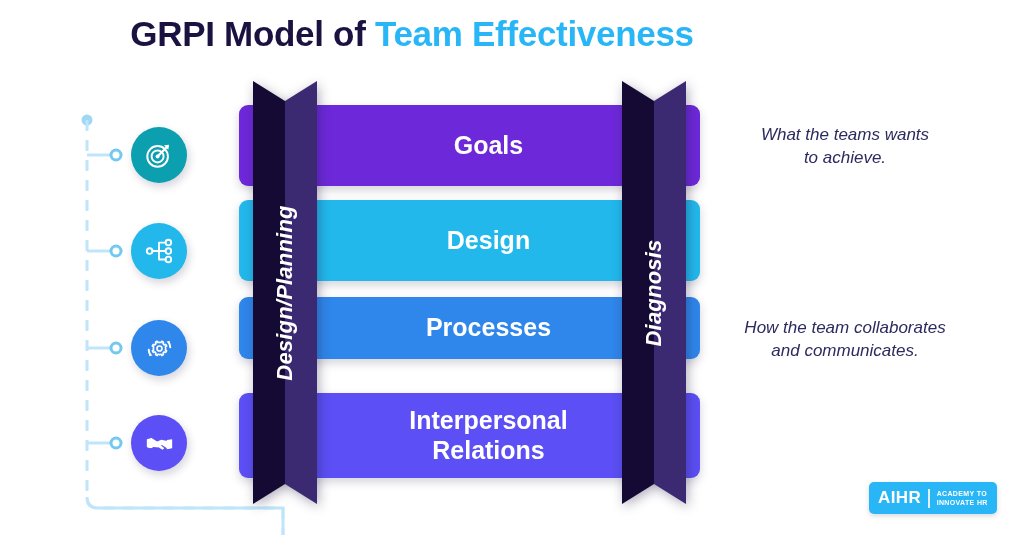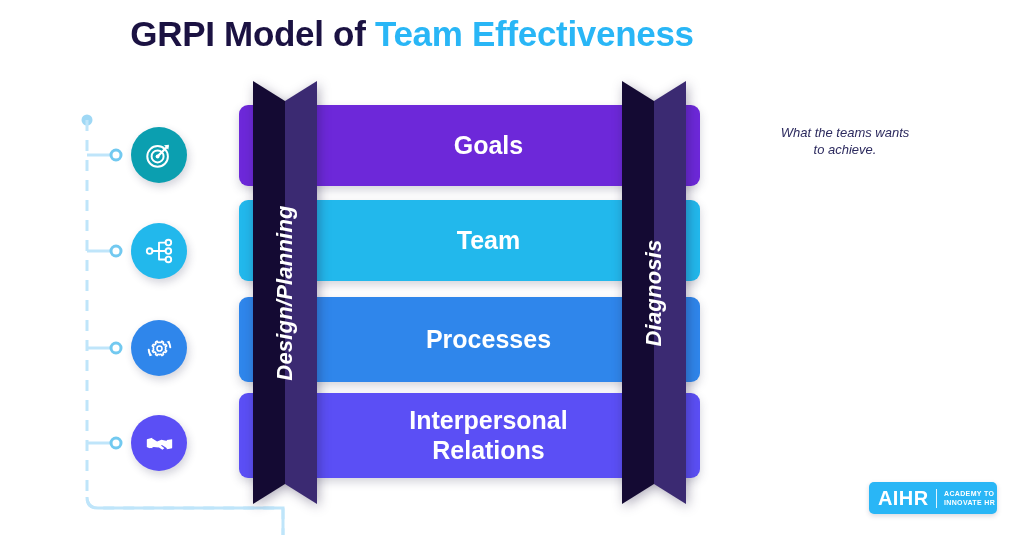--- a/index.html
+++ b/index.html
@@ -79,37 +79,37 @@
     z-index:3;
   }
 
   
   .desc{
     position:absolute;
     width:262px;left:714px;
     text-align:center;
     color:#2c2a5e;
     font-style:italic;
-    font-size:13px;
+    font-size:17px;
     line-height:1.33;
     white-space:pre-line;
   }
 
   
   .logo{
     position:absolute;
     left:869px;top:482px;
     width:128px;height:32px;
     background:#29b6f6;
     border-radius:5px;
     display:flex;align-items:center;
     box-shadow:0 2px 5px rgba(40,40,80,0.18);
   }
   .logo-mark{
-    color:#ffffff;font-weight:bold;font-size:20px;
+    color:#ffffff;font-weight:bold;font-size:17px;
     letter-spacing:0.4px;padding-left:9px;
   }
   .logo-div{
     width:1.5px;height:19px;background:#ffffff;
     opacity:.85;margin:0 7px;
   }
   .logo-sub{
     color:#ffffff;font-size:7px;font-weight:bold;
     line-height:1.35;letter-spacing:0.35px;
     white-space:pre-line;
@@ -183,23 +183,23 @@
       <path d="M13.5 14.5 L17.5 18 L21 21 L19 22.5 L15.5 20" fill="#fff"></path>
       <path d="M3 11.5 L8.5 10 L8.5 21 L3 19.5 Z" fill="#fff"></path>
       <path d="M23.5 12.5 L29 11.5 L29 21 L23.5 22 Z" fill="#fff"></path>
     </svg>
   </div>
 
   <div class="bar" style="top:105px;height:81px;background:#6d28d9;">
     <span class="bar-label">Goals</span>
   </div>
   <div class="bar" style="top:200px;height:81px;background:#22b8ec;">
-    <span class="bar-label">Team</span>
-  </div>
-  <div class="bar" style="top:297px;height:85px;background:#2f86eb;">
+    <span class="bar-label">Design</span>
+  </div>
+  <div class="bar" style="top:297px;height:62px;background:#2f86eb;">
     <span class="bar-label">Processes</span>
   </div>
   <div class="bar" style="top:393px;height:85px;background:#5b4ff5;">
     <span class="bar-label">Interpersonal
 Relations</span>
   </div>
 
   <div class="ribbon" style="left:253px;top:81px;height:423px;">
     <svg class="rib-shape" viewBox="0 0 64 423" preserveAspectRatio="none">
       <path d="M0 0 L32 20 L32 403 L0 423 Z" fill="#140a33"></path>
@@ -211,20 +211,22 @@
   <div class="ribbon" style="left:622px;top:81px;height:423px;">
     <svg class="rib-shape" viewBox="0 0 64 423" preserveAspectRatio="none">
       <path d="M0 0 L32 20 L32 403 L0 423 Z" fill="#140a33"></path>
       <path d="M64 0 L32 20 L32 403 L64 423 Z" fill="#3b2a72"></path>
     </svg>
     <span class="rib-text">Diagnosis</span>
   </div>
 
   <div class="desc" style="top:124px;">What the teams wants
 to achieve.</div>
+  <div class="desc" style="top:317px;">How the team collaborates
+and communicates.</div>
 
   <div class="logo">
     <span class="logo-mark">AIHR</span>
     <span class="logo-div"></span>
     <span class="logo-sub"><span>ACADEMY TO</span><br><span>INNOVATE HR</span></span>
   </div>
 
 </div>
 
 </body></html>

